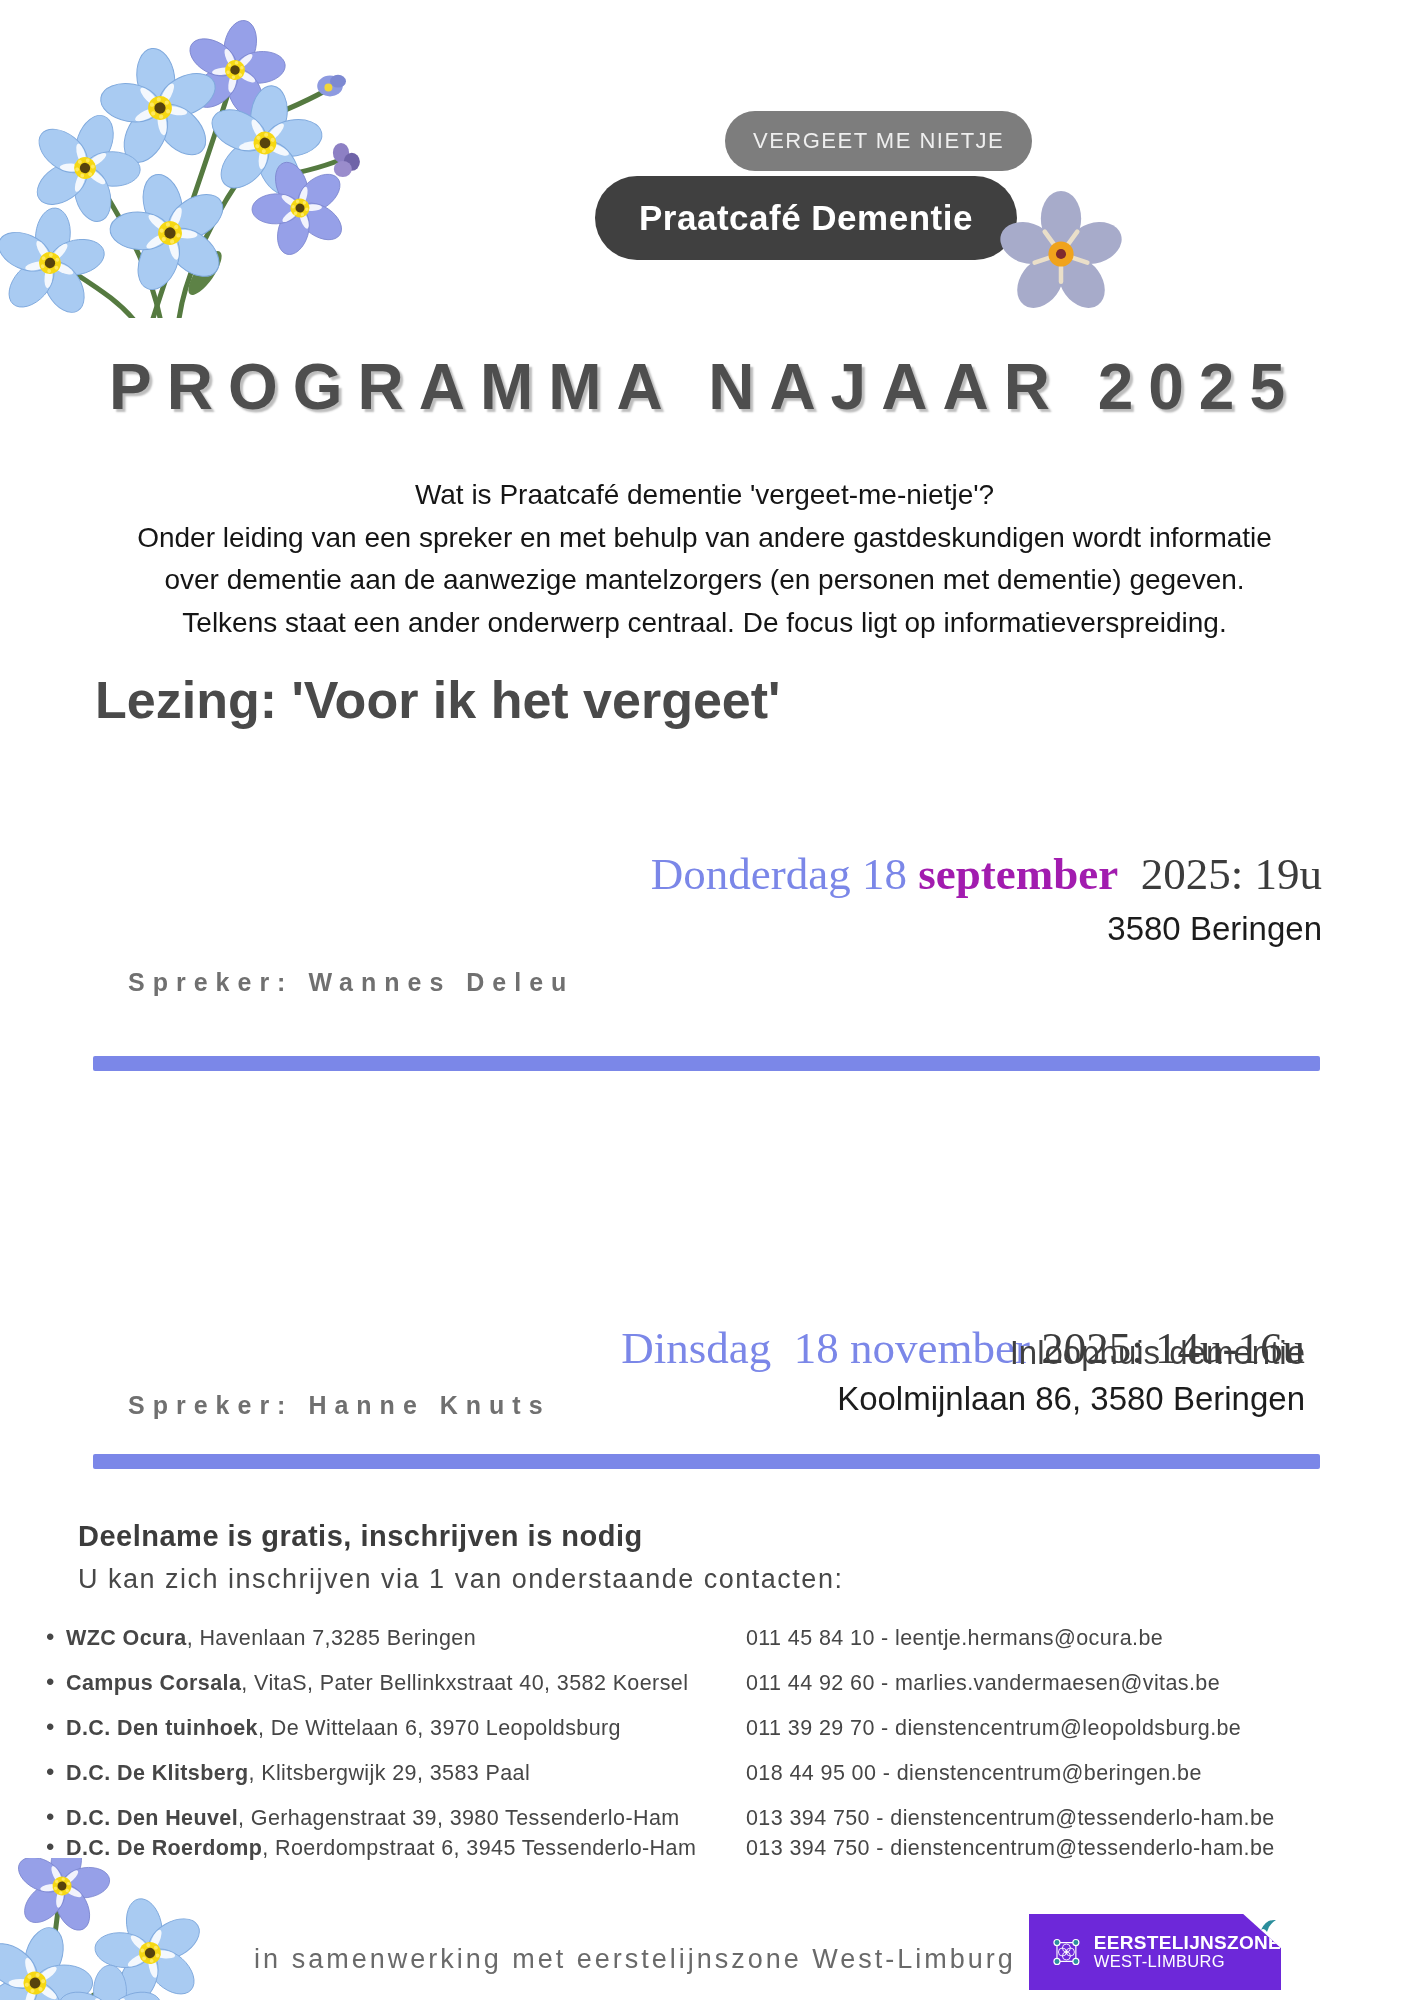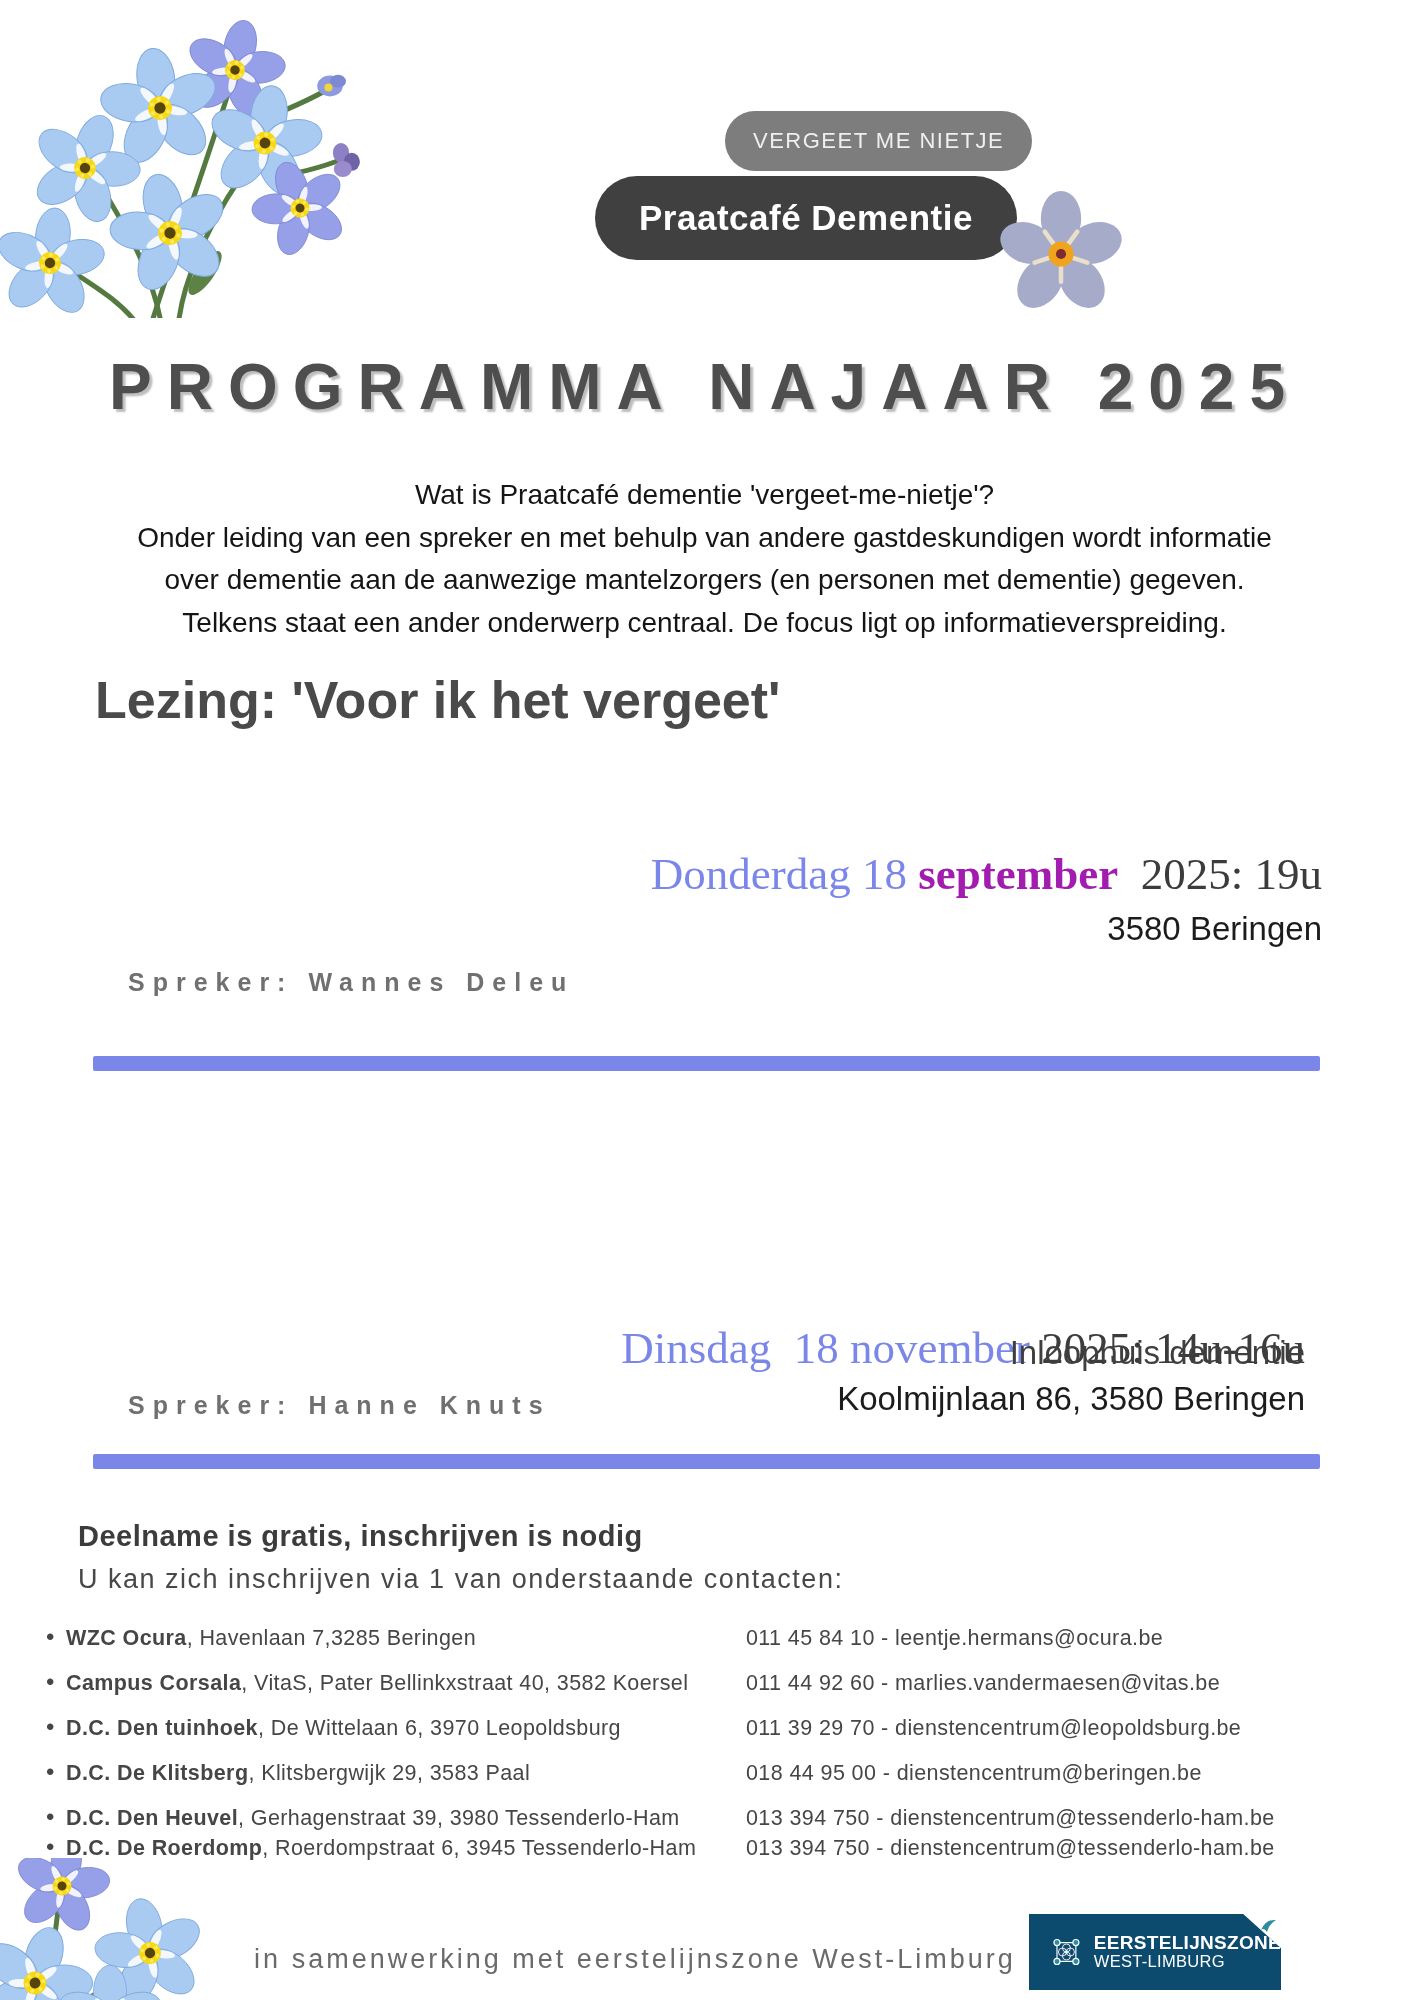--- a/index.html
+++ b/index.html
@@ -105,21 +105,21 @@
   .contact-right { padding-left:0; white-space:nowrap; }
 
   
   .footer-text {
     position:absolute; left:235px; top:1936px; width:800px;
     text-align:center; font-size:27px; letter-spacing:3px; color:#6a6a6a;
     white-space:nowrap;
   }
   .logo-wrap { position:absolute; left:1029px; top:1906px; width:252px; height:76px; }
   .logo-box {
-    position:absolute; inset:0; background:#0c4a6e;
+    position:absolute; inset:0; background:#6d28d9;
     clip-path:polygon(0 0, 85% 0, 100% 45%, 100% 100%, 0 100%);
     display:flex; align-items:center; padding-left:20px;
   }
   .logo-texts { margin-left:10px; color:#ffffff; line-height:1.08; }
   .logo-line1 { font-size:19px; font-weight:700; letter-spacing:0.3px; }
   .logo-line2 { font-size:16.5px; font-weight:400; letter-spacing:0.3px; }
   .logo-notch-glyph { position:absolute; right:1px; top:2px; width:22px; height:22px; }
 </style>
 </head>
 <body>

